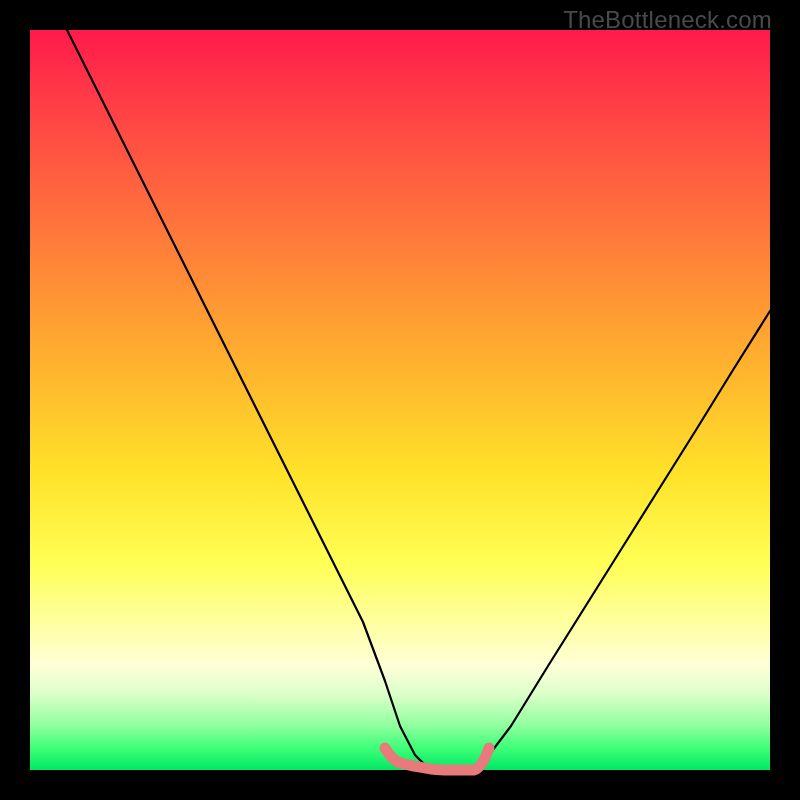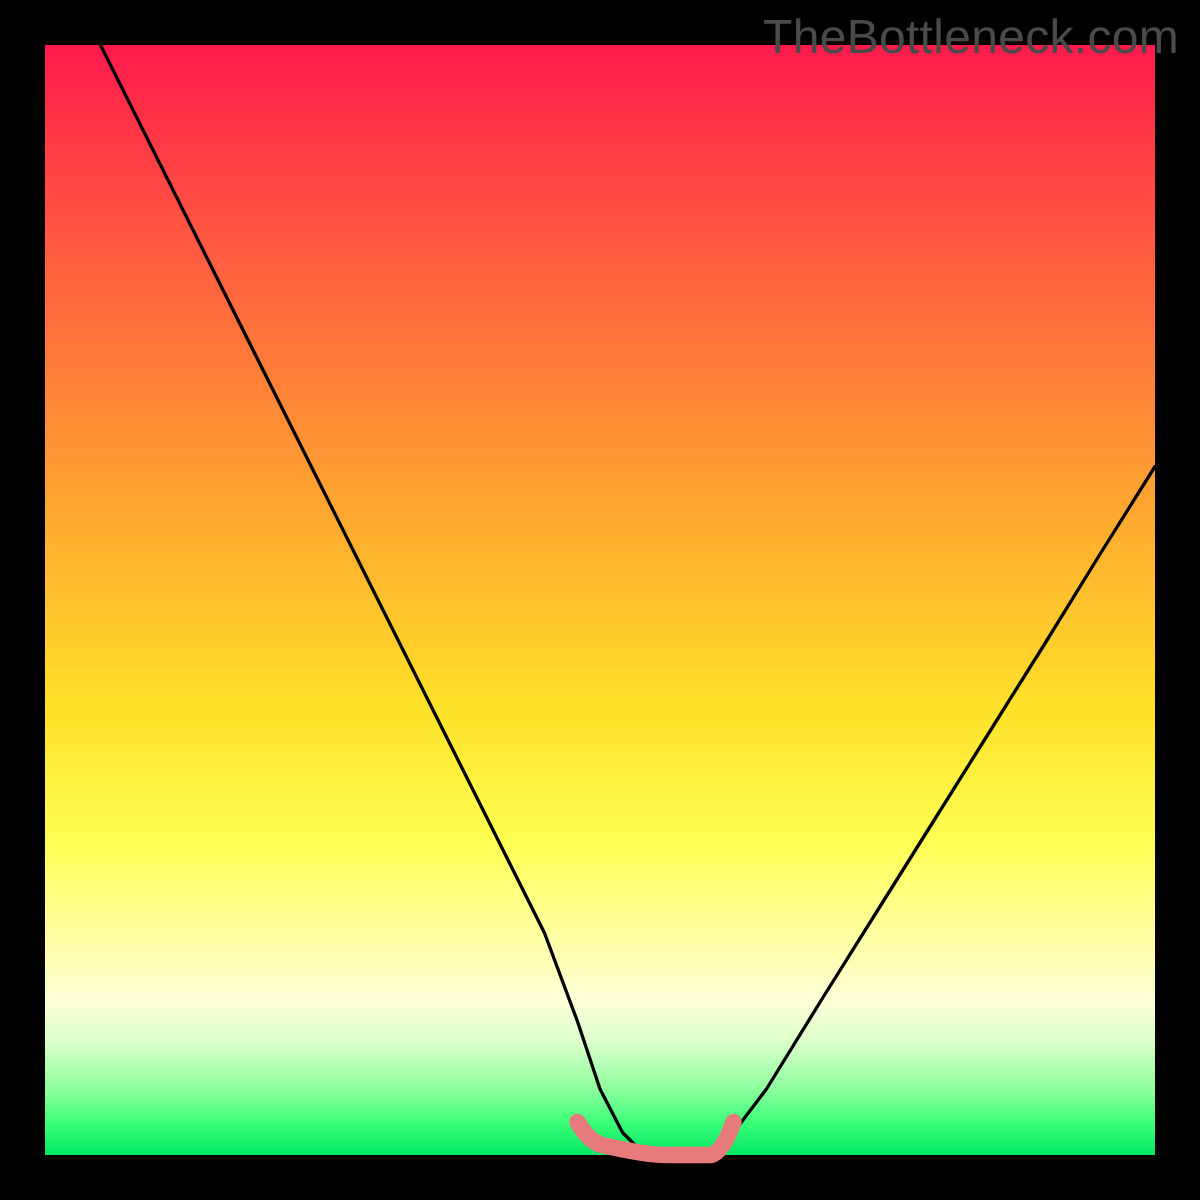--- a/index.html
+++ b/index.html
@@ -26,23 +26,23 @@
       #ffffa0 80%,
       #ffffd8 86%,
       #d8ffc8 90%,
       #8fff9f 94%,
       #3fff78 97%,
       #00e865 100%);
   }
   .watermark {
     position: absolute;
     top: 6px;
-    right: 14px;
+    right: 28px;
     font-family: Arial, Helvetica, sans-serif;
-    font-size: 32px;
+    font-size: 24px;
     font-weight: 400;
     color: #4a4a4a;
     letter-spacing: 0.2px;
   }
   svg.curve {
     position: absolute;
     left: 0;
     top: 0;
     width: 740px;
     height: 740px;

